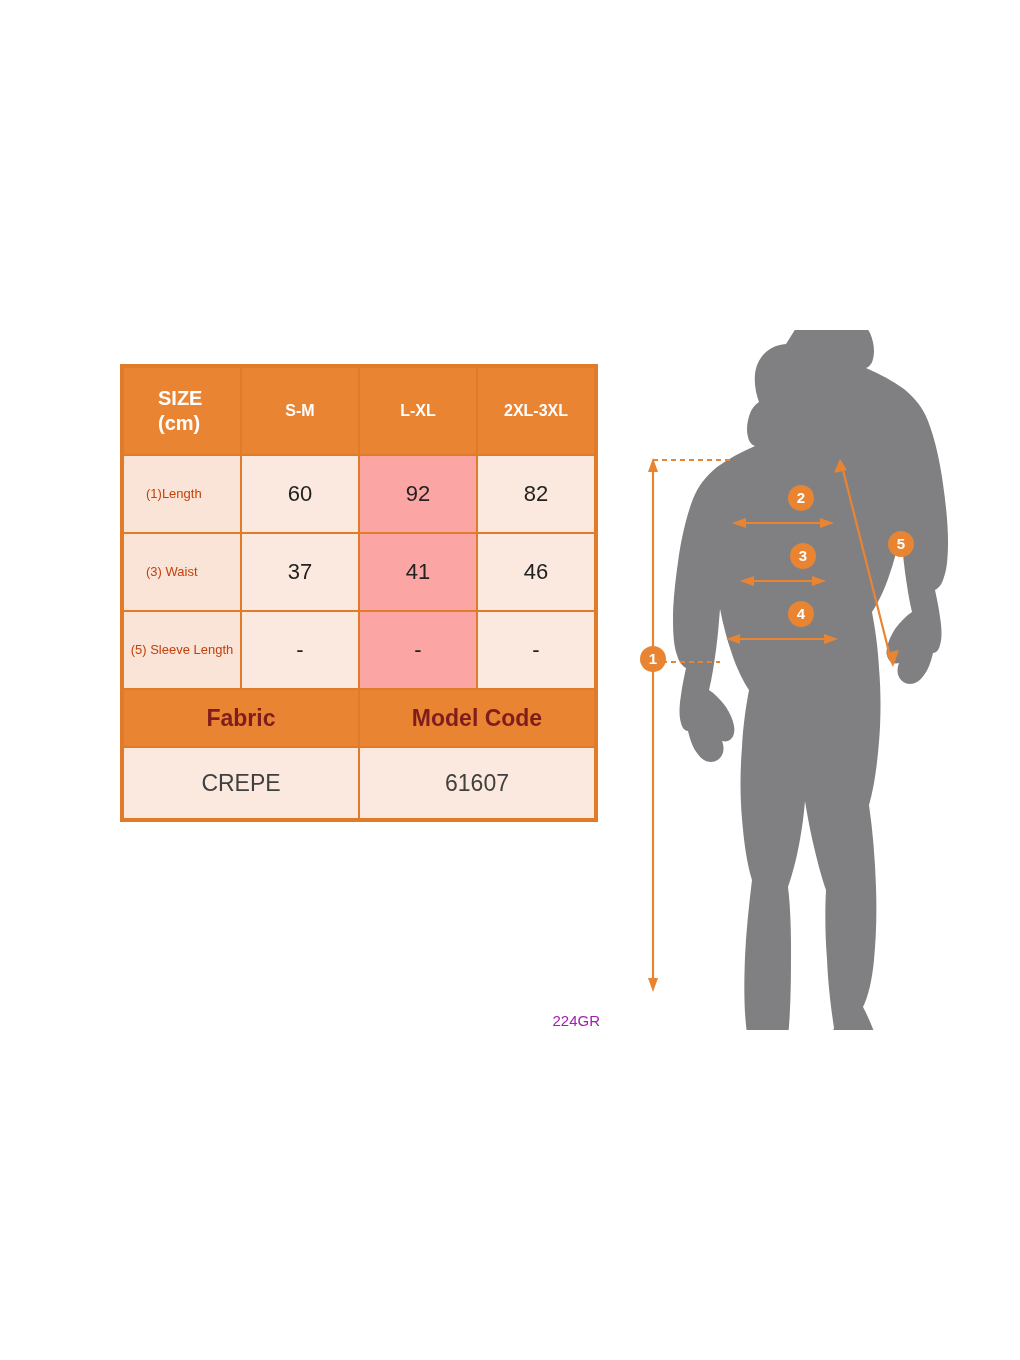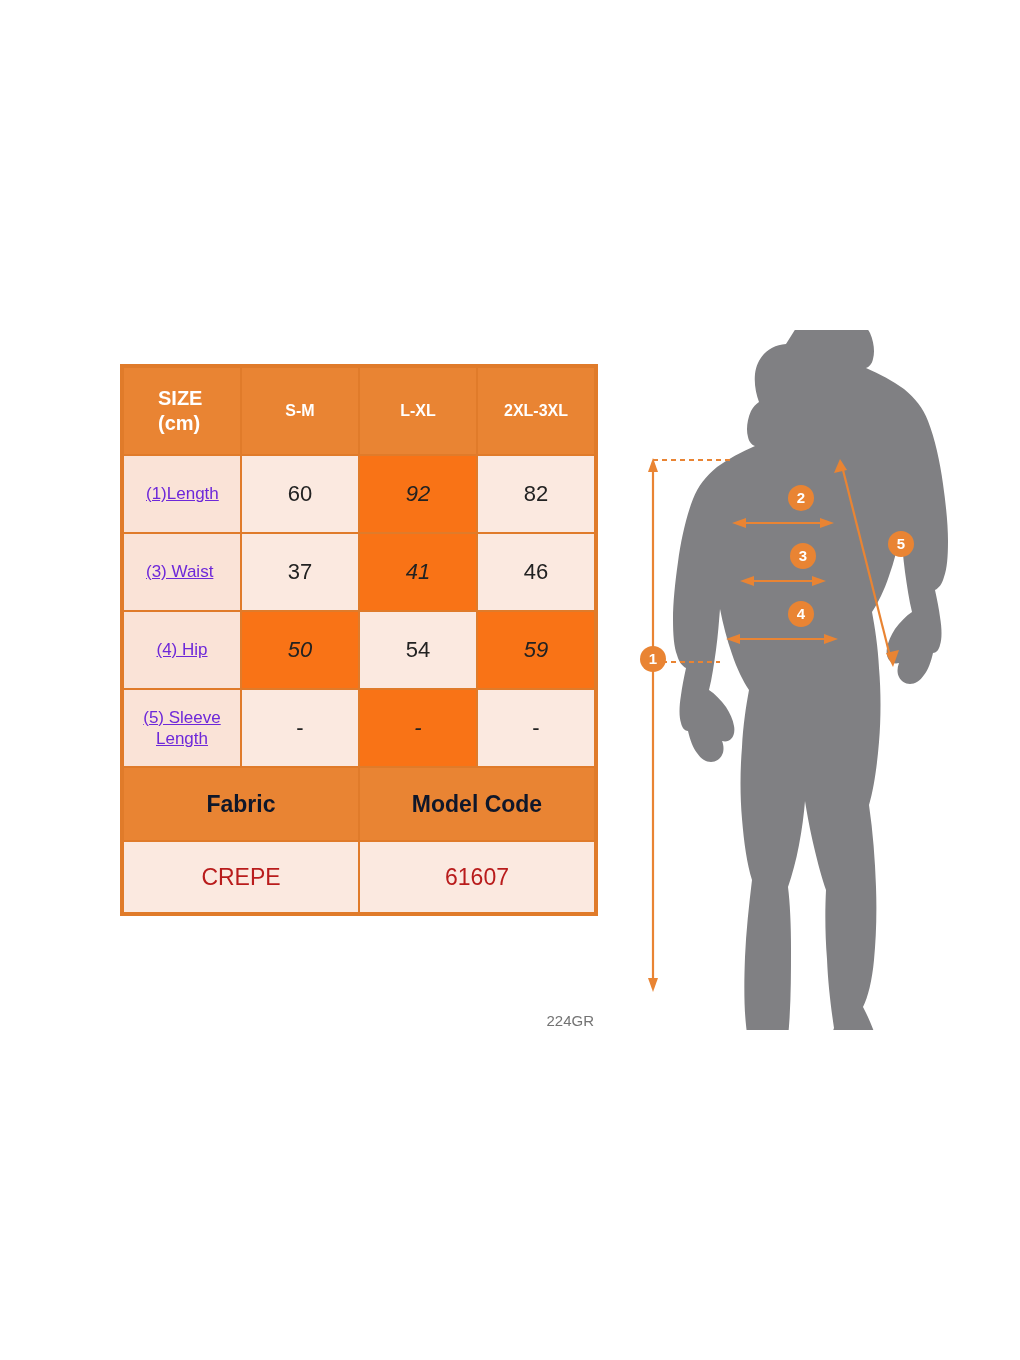--- a/index.html
+++ b/index.html
@@ -52,62 +52,60 @@
     height: 88px;
   }
   .head-row td.size-label {
     font-size: 20px;
     text-align: left;
     padding-left: 34px;
     line-height: 1.25;
   }
   .row-label {
     background: #fae3d7;
-    color: #6d28d9;
-    font-size: 17px;
+    color: #c2410c;
+    font-size: 13px;
     height: 78px;
     padding: 0 8px;
     line-height: 1.25;
-    text-decoration: underline;
   }
   .row-label.left {
     text-align: left;
     padding-left: 22px;
   }
   .cell-val {
     background: #fbe9e0;
     color: #222222;
     font-size: 22px;
     height: 78px;
   }
   .cell-val.alt {
-    background: #f97316;
-    font-style: italic;
+    background: #fca5a5;
   }
   .fabric-head td {
     background: #e98433;
-    color: #0f172a;
+    color: #7f1d1d;
     font-weight: bold;
     font-size: 23px;
-    height: 74px;
+    height: 58px;
   }
   .fabric-body td {
     background: #fbe9e0;
-    color: #b91c1c;
+    color: #404040;
     font-size: 23px;
     height: 72px;
   }
   .code-note {
     position: absolute;
-    left: 120px;
+    left: 126px;
     top: 1012px;
     width: 478px;
     text-align: right;
     font-size: 15px;
-    color: #737373;
+    color: #a21caf;
     padding-right: 4px;
     box-sizing: border-box;
   }
 
   
   .figure-wrap {
     position: absolute;
     left: 620px;
     top: 330px;
     width: 340px;
@@ -159,26 +157,20 @@
         </tr>
 
 
         <tr>
           <td class="row-label left">(3) Waist</td>
           <td class="cell-val">37</td>
           <td class="cell-val alt">41</td>
           <td class="cell-val">46</td>
         </tr>
 
-        <tr>
-          <td class="row-label">(4) Hip</td>
-          <td class="cell-val alt">50</td>
-          <td class="cell-val">54</td>
-          <td class="cell-val alt">59</td>
-        </tr>
 
         <tr>
           <td class="row-label">(5) Sleeve Length</td>
           <td class="cell-val">-</td>
           <td class="cell-val alt">-</td>
           <td class="cell-val">-</td>
         </tr>
 
         <tr class="fabric-head">
           <td colspan="2">Fabric</td>

